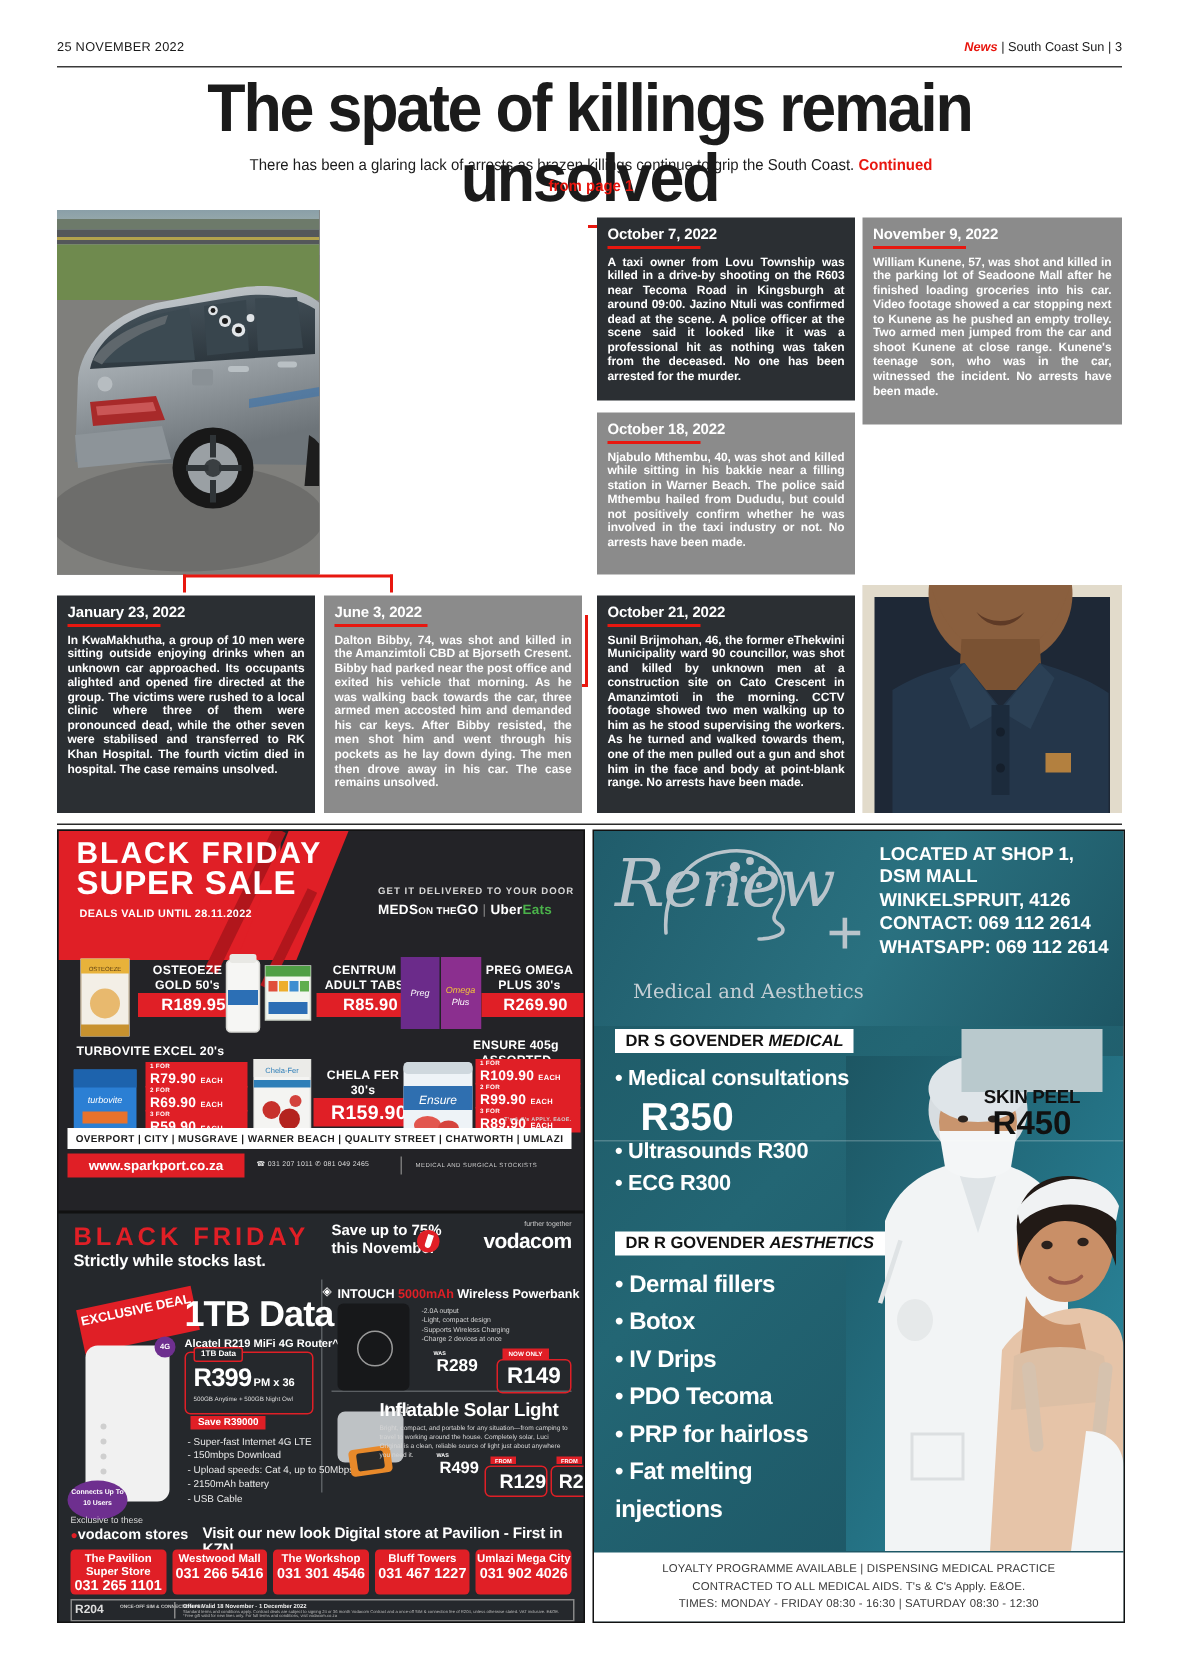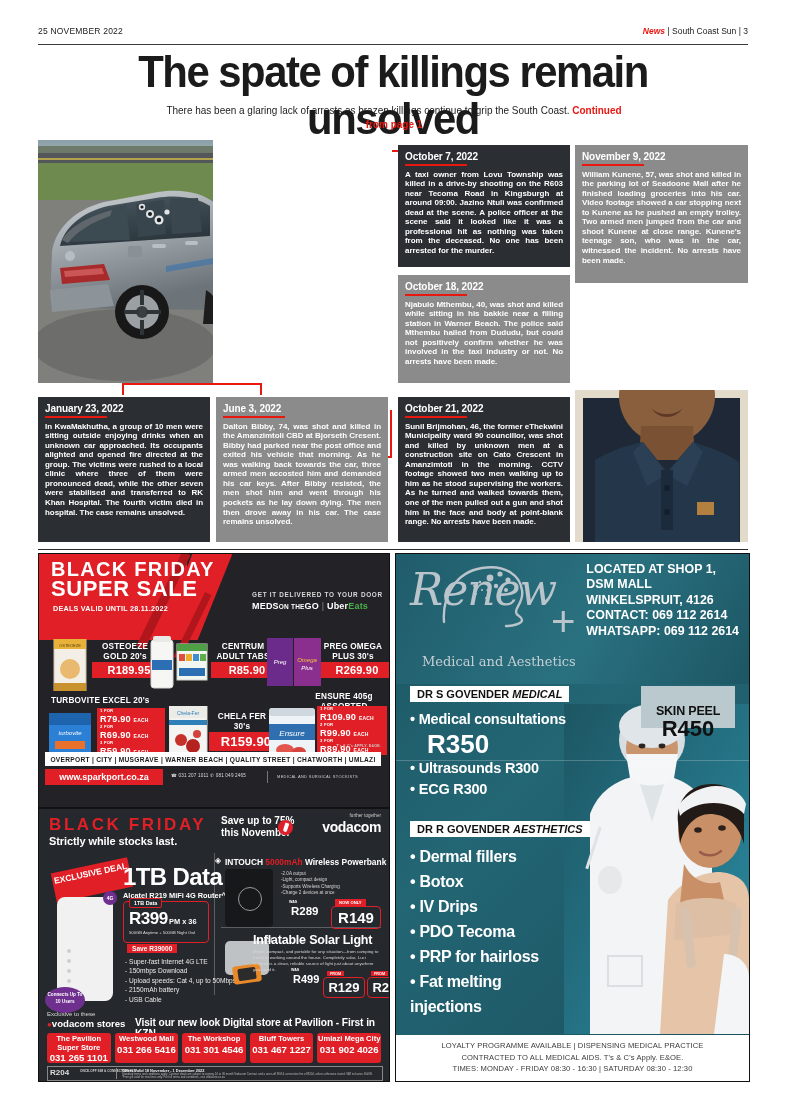--- a/index.html
+++ b/index.html
@@ -155,21 +155,21 @@
   .renew-word{position:absolute;left:14px;top:10px;font-family:"DejaVu Serif",serif;font-style:italic;font-size:44px;color:#b9c4cb;letter-spacing:-1px;}
   .renew-plus{position:absolute;left:155px;top:44px;font-size:42px;color:#b9c4cb;font-weight:300;}
   .renew-head{position:absolute;left:40px;top:6px;width:120px;height:68px;}
   .renew-head svg{position:absolute;left:0;top:0;}
   .renew-sub{position:absolute;left:26px;top:100px;font-family:"DejaVu Serif",serif;font-size:13px;color:#c4ced4;}
   .renew-addr{position:absolute;right:10px;top:8px;text-align:left;font-weight:bold;font-size:12.4px;line-height:15.4px;color:#fff;}
 
   .labelbox{position:absolute;background:#fff;color:#111;font-weight:bold;font-size:11px;padding:2px 7px;white-space:nowrap;}
   .labelbox em{font-style:italic;font-weight:bold;}
   .skinpeel{position:absolute;right:14px;top:132px;width:94px;height:42px;background:#b9c9cd;text-align:center;}
-  .skinpeel .t{font-weight:bold;font-size:12.5px;color:#111;letter-spacing:-.2px;display:block;padding-top:18px;}
+  .skinpeel .t{font-weight:bold;font-size:12.5px;color:#111;letter-spacing:-.2px;display:block;padding-top:18px;margin-top:20px;}
   .skinpeel .p{font-weight:bold;font-size:22px;color:#111;line-height:22px;display:block;}
   .medlist{position:absolute;left:14px;top:155px;color:#fff;}
   .medlist .li{font-weight:bold;font-size:14.5px;line-height:21px;letter-spacing:-.2px;}
   .medlist .big{font-weight:bold;font-size:26px;line-height:28px;padding-left:17px;}
   .hline{position:absolute;left:0;width:353px;height:1px;background:rgba(255,255,255,.22);}
   .aeslist{position:absolute;left:14px;top:290px;color:#fff;}
   .aeslist .li{font-weight:bold;font-size:16px;line-height:25px;letter-spacing:-.3px;}
   .doctor{position:absolute;right:0;top:150px;width:185px;height:330px;}
   .footer-ren{position:absolute;left:0;bottom:0;width:353px;height:46px;background:#fff;color:#3a3a3a;
     text-align:center;font-size:7.6px;line-height:11.6px;padding-top:5px;box-sizing:border-box;letter-spacing:.1px;}
@@ -356,21 +356,21 @@
 
     <div class="prod" style="left:13px;top:85px;width:36px;height:52px;">
       <svg width="36" height="52" viewBox="0 0 36 52">
         <rect x="2" y="0" width="32" height="52" fill="#f3efe6" stroke="#cdbfa6"></rect>
         <rect x="2" y="0" width="32" height="10" fill="#e8b23a"></rect>
         <text x="18" y="8" font-size="4" text-anchor="middle" fill="#5a3e12" font-family="Liberation Sans">OSTEOEZE</text>
         <circle cx="18" cy="30" r="10" fill="#e2a23a" opacity=".7"></circle>
         <rect x="2" y="44" width="32" height="8" fill="#c8922f"></rect>
       </svg>
     </div>
-    <div class="plabel" style="left:53px;top:88px;width:66px;">OSTEOEZE GOLD 20's</div>
+    <div class="plabel" style="left:53px;top:88px;width:66px;">OSTEOEZE GOLD 50's</div>
     <div class="price big" style="left:53px;top:108px;width:66px;">R189.95</div>
 
     <div class="prod" style="left:110px;top:80px;width:62px;height:58px;">
       <svg width="62" height="58" viewBox="0 0 62 58">
         <rect x="2" y="6" width="22" height="48" rx="3" fill="#f6f6f4" stroke="#d6d6d2"></rect>
         <rect x="4" y="2" width="18" height="6" rx="2" fill="#e8e8e4"></rect>
         <rect x="3" y="26" width="20" height="10" fill="#2c6fb5"></rect>
         <rect x="28" y="10" width="30" height="36" fill="#f2f6f0" stroke="#d0d6cc"></rect>
         <rect x="28" y="10" width="30" height="7" fill="#4f9f45"></rect>
         <g>
@@ -547,21 +547,21 @@
       <div class="pan"></div>
     </div>
     <div class="luci">Luci</div>
     <div class="solar">Inflatable Solar Light</div>
     <div class="solartxt">Bright, compact, and portable for any situation—from camping to travel to working around the house. Completely solar, Luci Original is a clean, reliable source of light just about anywhere you need it.</div>
     <div class="r499">
       <span class="wl">WAS</span>
       <span>R499</span>
     </div>
     <div class="tagsm" style="left:288px;top:162px;">FROM</div>
-    <div class="rbox" style="left:284px;top:168px;">R129</div>
+    <div class="rbox" style="left:284px;top:168px;text-align:right;">R129</div>
     <div class="tagsm" style="left:332px;top:162px;">FROM</div>
     <div class="rbox" style="left:328px;top:168px;">R200</div>
 
     <div class="vexcl">Exclusive to these</div>
     <div class="vstores">
       <span class="m">●</span><span>vodacom stores</span>
     </div>
     <div class="vvisit">Visit our new look Digital store at Pavilion - First in KZN</div>
 
     <div class="vrow">

